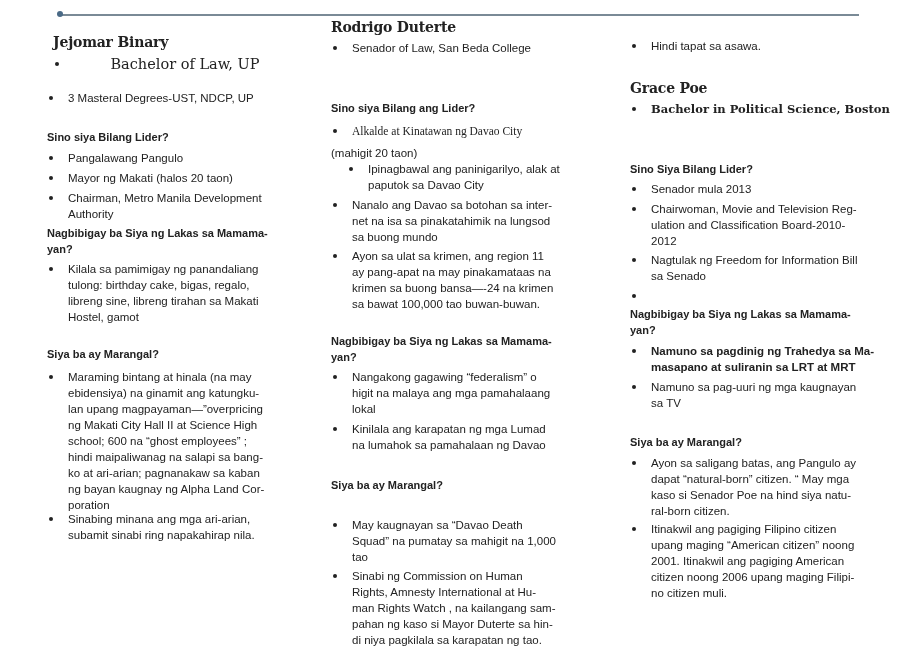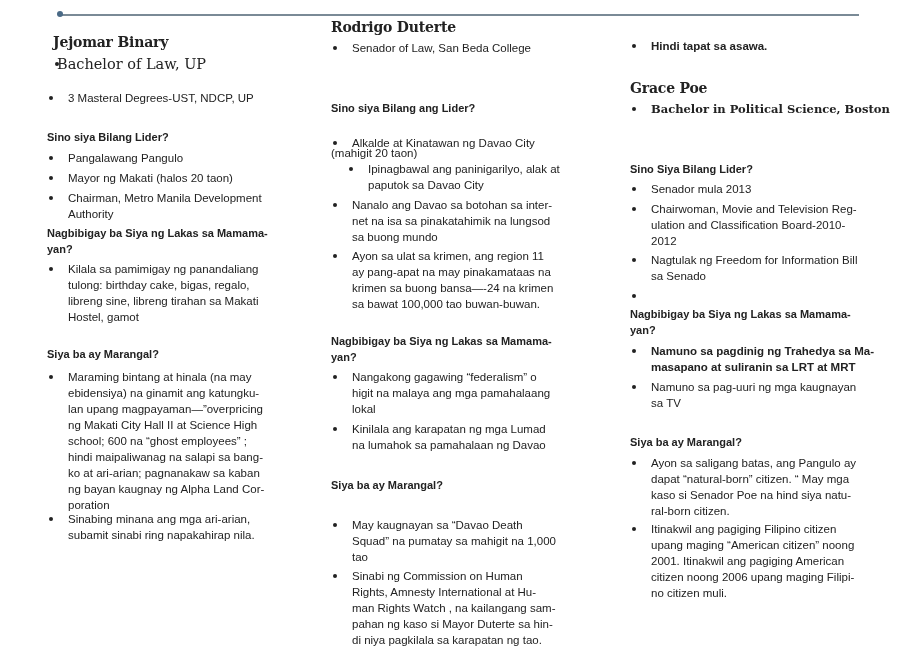--- a/index.html
+++ b/index.html
@@ -100,21 +100,21 @@
 <body>
 
 <div class="rule"></div>
 <div class="rule-dot"></div>
 
 <div class="col col1">
   <div class="abs name" style="left:6px; top:34px;">Jejomar Binary</div>
 
   <div class="item serif-item large" style="left:6px; top:56px; width:260px;">
     <span class="bullet"></span>
-    <span class="txt" style="margin-left:4px;">Bachelor of Law, UP</span>
+    <span class="txt" style="margin-left:4px;text-align:center;">Bachelor of Law, UP</span>
   </div>
 
   <div class="item" style="left:0; top:90px; width:260px;">
     <span class="bullet"></span>
     <span class="txt">3 Masteral Degrees-UST, NDCP, UP</span>
   </div>
 
   <div class="abs heading" style="left:0; top:129px;">Sino siya Bilang Lider?</div>
 
   <div class="item" style="left:0; top:150px; width:260px;">
@@ -166,21 +166,21 @@
 <div class="col col2">
   <div class="abs name" style="left:0; top:19px;">Rodrigo Duterte</div>
 
   <div class="item serif-item bold" style="left:0; top:40px; width:260px;">
     <span class="bullet"></span>
     <span class="txt" style="font-family:'Liberation Sans',sans-serif; font-weight:normal;">Senador of Law, San Beda College</span>
   </div>
 
   <div class="abs heading" style="left:0; top:100px;">Sino siya Bilang ang Lider?</div>
 
-  <div class="item" style="left:0; top:135px; width:260px;">
+  <div class="item" style="left:0; top:123px; width:260px;font-family:Liberation Serif, serif;">
     <span class="bullet"></span>
     <span class="txt">Alkalde at Kinatawan ng Davao City</span>
   </div>
   <div class="abs plain" style="left:0; top:145px;">(mahigit 20 taon)</div>
 
   <div class="item" style="left:16px; top:161px; width:260px;">
     <span class="bullet"></span>
     <span class="txt">Ipinagbawal ang paninigarilyo, alak at
 paputok sa Davao City</span>
   </div>
@@ -225,21 +225,21 @@
     <span class="bullet"></span>
     <span class="txt">Sinabi ng  Commission on Human
 Rights, Amnesty International at Hu-
 man Rights Watch ,  na kailangang sam-
 pahan ng kaso si Mayor Duterte sa hin-
 di niya pagkilala  sa karapatan ng tao.</span>
   </div>
 </div>
 
 <div class="col col3">
-  <div class="item" style="left:0; top:38px; width:260px;font-weight:bold;">
+  <div class="item" style="left:0; top:38px; width:260px;">
     <span class="bullet"></span>
     <span class="txt">Hindi tapat sa asawa.</span>
   </div>
 
   <div class="abs name" style="left:0; top:80px;">Grace Poe</div>
 
   <div class="item serif-item bold" style="left:0; top:101px; width:260px;">
     <span class="bullet"></span>
     <span class="txt">Bachelor in Political Science, Boston</span>
   </div>

